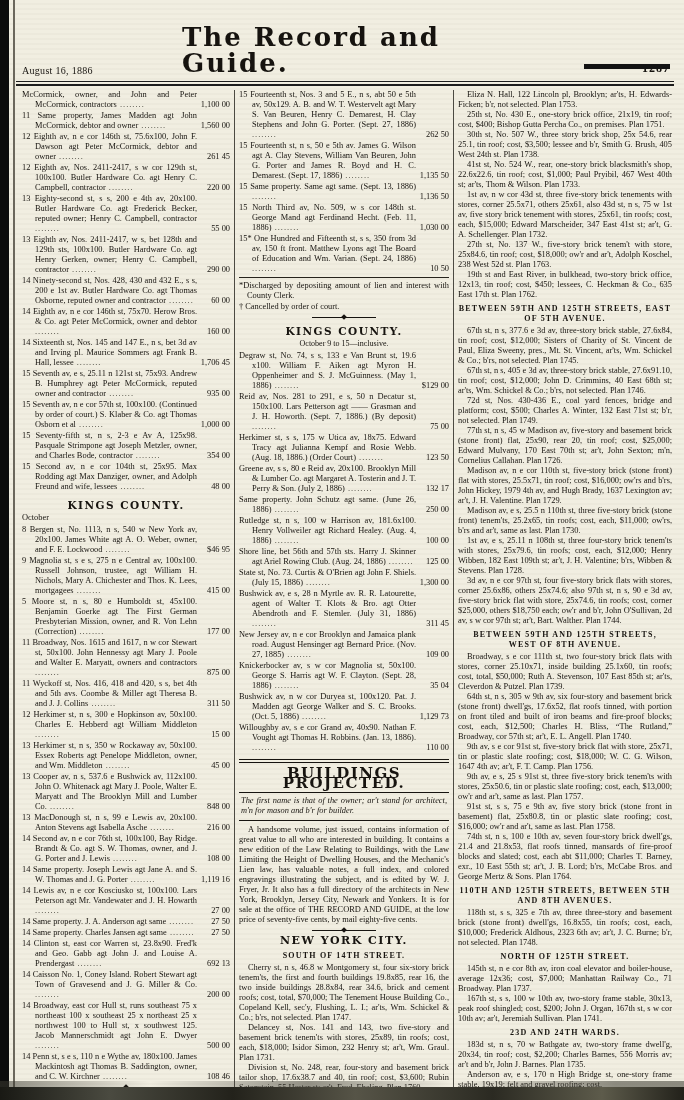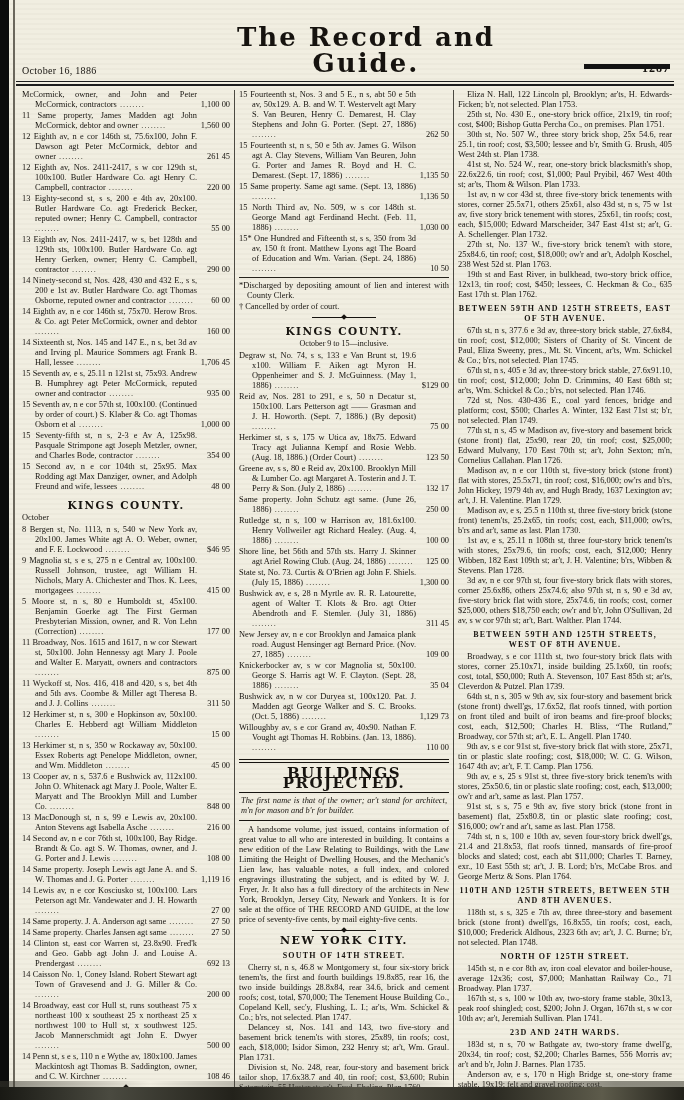--- a/index.html
+++ b/index.html
@@ -9,21 +9,21 @@
        background:repeating-linear-gradient(0deg,rgba(90,80,60,.03) 0 2px,transparent 2px 5px);}
   .spine-bar{position:absolute;left:0;top:0;width:9px;height:1100px;background:#0c0c0c;}
   .spine-line{position:absolute;left:13px;top:0;width:2px;height:1100px;background:#6b675c;}
   .bottom-band{position:absolute;left:0;bottom:0;width:684px;height:13px;
        background:linear-gradient(90deg,#191914 0%,#4a4a40 16%,#23221b 34%,#565447 52%,#2b2a22 72%,#5d5b4b 88%,#22211a 100%);}
   .bottom-smudge{position:absolute;left:0;bottom:10px;width:684px;height:9px;opacity:.55;
        background:linear-gradient(90deg,#3a3930 0%,transparent 22%,#45443a 45%,transparent 66%,#3c3b31 90%);}
 
   .header{position:relative;display:flex;align-items:flex-end;padding:24px 14px 2px 22px;}
   .hdr-date{width:160px;font-size:10px;letter-spacing:.3px;}
-  .hdr-title{flex:1;text-align:center;font-family:"DejaVu Serif",serif;font-weight:bold;
+  .hdr-title{flex:1;text-align:left;font-family:"DejaVu Serif",serif;font-weight:bold;
        font-size:26px;letter-spacing:2px;line-height:26px;}
   .hdr-page{width:120px;text-align:right;font-size:12px;font-weight:bold;letter-spacing:1px;}
   .header-rule{margin:3px 10px 0 16px;height:2px;border-top:1px solid #1c1c1c;border-bottom:2px solid #1c1c1c;}
   .hdr-bar-right{position:absolute;top:64px;right:14px;width:86px;height:5px;background:#141414;}
 
   .columns{display:flex;align-items:stretch;margin:4px 8px 0 18px;height:1018px;overflow:hidden;}
   .col{font-size:8.4px;line-height:10px;overflow:hidden;padding:0 4px;text-align:justify;}
   .col1{width:208px;}
   .col2{width:210px;border-left:1px solid #4c4a42;border-right:1px solid #4c4a42;}
   .col3{flex:1;}
@@ -53,21 +53,21 @@
   .intro{margin-top:4px;}
 </style>
 </head>
 <body>
 
 <div class="paper-texture"></div>
 <div class="spine-bar"></div>
 <div class="spine-line"></div>
 
 <div class="header">
-  <div class="hdr-date">October 16, 1886</div>
+  <div class="hdr-date">August 16, 1886</div>
   <div class="hdr-title">The Record and Guide.</div>
   <div class="hdr-page">1287</div>
 </div>
 <div class="header-rule"></div>
 <div class="hdr-bar-right"></div>
 
 <div class="columns">
 
   <div class="col col1">
     <div>

